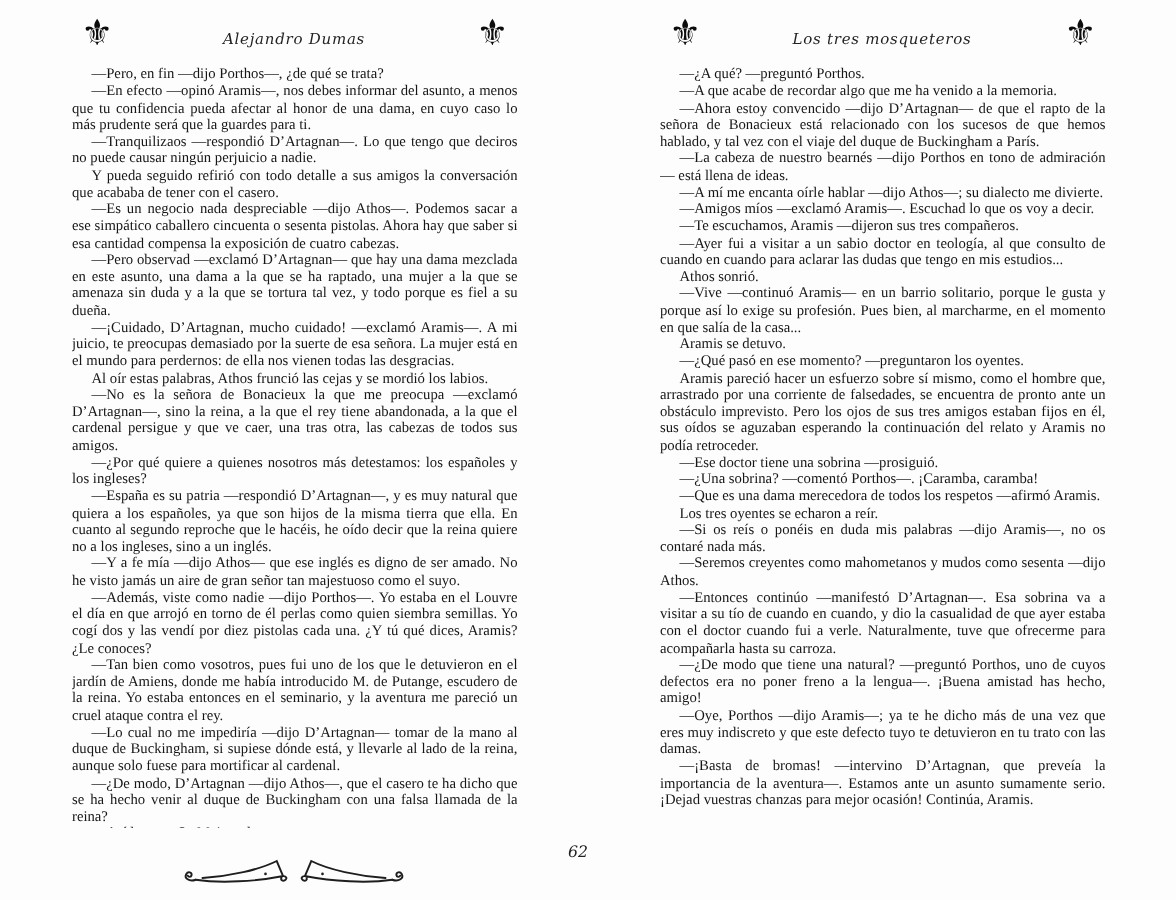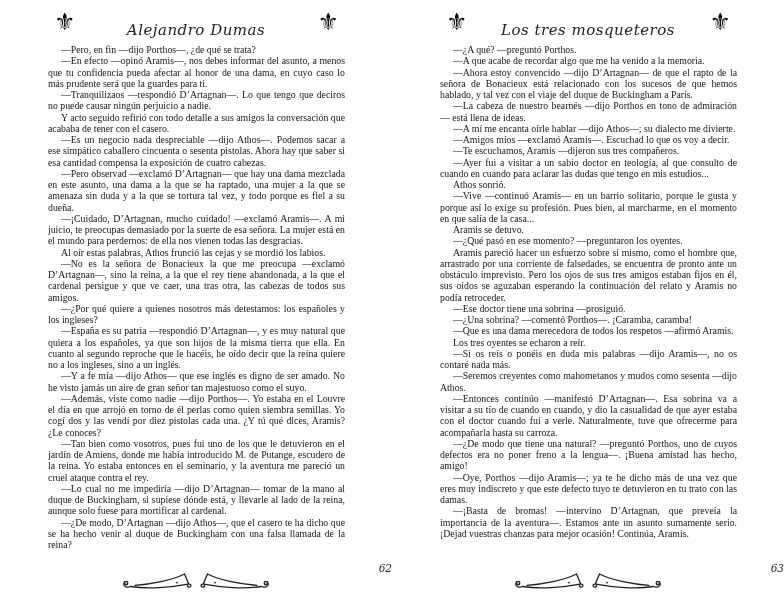--- a/index.html
+++ b/index.html
@@ -3,21 +3,21 @@
 <meta charset="utf-8">
 <style>
   html,body{margin:0;padding:0;}
   body{width:784px;height:600px;background:#ffffff;overflow:hidden;}
   .spread{display:flex;width:784px;height:600px;background:#fdfdfd;}
   .page{position:relative;width:392px;height:600px;background:#fdfdfd;}
   .page-header{position:absolute;top:0;left:0;right:0;height:46px;}
   .fleur{position:absolute;top:8px;font-family:"DejaVu Sans",sans-serif;font-size:24px;line-height:28px;color:#0c0c0c;}
   .fleur-left{left:54px;}
   .fleur-right{right:53px;}
-  .header-title{text-align:center;padding-top:21px;font-family:"DejaVu Serif","Liberation Serif",serif;font-style:italic;font-size:15px;letter-spacing:.5px;color:#222222;}
+  .header-title{text-align:center;padding-top:21px;font-family:"DejaVu Serif","Liberation Serif",serif;font-style:italic;font-size:10px;letter-spacing:.5px;color:#222222;}
   .page-body{position:absolute;top:44px;left:48px;right:47px;height:508px;overflow:hidden;
              font-family:"Liberation Serif","DejaVu Serif",serif;font-size:9.8px;line-height:11.25px;
              color:#161616;text-align:justify;}
   .para{margin:0;text-indent:13px;}
   .page-footer{position:absolute;bottom:7px;left:0;right:0;text-align:right;}
   .page-number{font-family:"DejaVu Serif","Liberation Serif",serif;font-style:italic;font-size:10.5px;line-height:10px;color:#222222;}
   .ornament{display:block;margin:-2px auto 0;}
   .orn-stroke{fill:none;stroke:#1e1e1e;stroke-width:1.3;stroke-linecap:round;}
 </style>
 </head>
@@ -29,21 +29,21 @@
     <header class="page-header">
       <span class="fleur fleur-left">⚜</span>
       <div class="header-title">Alejandro Dumas</div>
       <span class="fleur fleur-right">⚜</span>
     </header>
 
     <div class="page-body">
         <p class="para">—Pero, en fin —dijo Porthos—, ¿de qué se trata?</p>
         <p class="para">—En efecto —opinó Aramis—, nos debes informar del asunto, a menos que tu confidencia pueda afectar al honor de una dama, en cuyo caso lo más prudente será que la guardes para ti.</p>
         <p class="para">—Tranquilizaos —respondió D’Artagnan—. Lo que tengo que deciros no puede causar ningún perjuicio a nadie.</p>
-        <p class="para">Y acto seguido refirió con todo detalle a sus amigos la conversación que acababa de tener con el casero.</p>
+        <p class="para">Y pueda seguido refirió con todo detalle a sus amigos la conversación que acababa de tener con el casero.</p>
         <p class="para">—Es un negocio nada despreciable —dijo Athos—. Podemos sacar a ese simpático caballero cincuenta o sesenta pistolas. Ahora hay que saber si esa cantidad compensa la exposición de cuatro cabezas.</p>
         <p class="para">—Pero observad —exclamó D’Artagnan— que hay una dama mezclada en este asunto, una dama a la que se ha raptado, una mujer a la que se amenaza sin duda y a la que se tortura tal vez, y todo porque es fiel a su dueña.</p>
         <p class="para">—¡Cuidado, D’Artagnan, mucho cuidado! —exclamó Aramis—. A mi juicio, te preocupas demasiado por la suerte de esa señora. La mujer está en el mundo para perdernos: de ella nos vienen todas las desgracias.</p>
         <p class="para">Al oír estas palabras, Athos frunció las cejas y se mordió los labios.</p>
         <p class="para">—No es la señora de Bonacieux la que me preocupa —exclamó D’Artagnan—, sino la reina, a la que el rey tiene abandonada, a la que el cardenal persigue y que ve caer, una tras otra, las cabezas de todos sus amigos.</p>
         <p class="para">—¿Por qué quiere a quienes nosotros más detestamos: los españoles y los ingleses?</p>
         <p class="para">—España es su patria —respondió D’Artagnan—, y es muy natural que quiera a los españoles, ya que son hijos de la misma tierra que ella. En cuanto al segundo reproche que le hacéis, he oído decir que la reina quiere no a los ingleses, sino a un inglés.</p>
         <p class="para">—Y a fe mía —dijo Athos— que ese inglés es digno de ser amado. No he visto jamás un aire de gran señor tan majestuoso como el suyo.</p>
         <p class="para">—Además, viste como nadie —dijo Porthos—. Yo estaba en el Louvre el día en que arrojó en torno de él perlas como quien siembra semillas. Yo cogí dos y las vendí por diez pistolas cada una. ¿Y tú qué dices, Aramis? ¿Le conoces?</p>
         <p class="para">—Tan bien como vosotros, pues fui uno de los que le detuvieron en el jardín de Amiens, donde me había introducido M. de Putange, escudero de la reina. Yo estaba entonces en el seminario, y la aventura me pareció un cruel ataque contra el rey.</p>
@@ -97,32 +97,15 @@
         <p class="para">—Que es una dama merecedora de todos los respetos —afirmó Aramis.</p>
         <p class="para">Los tres oyentes se echaron a reír.</p>
         <p class="para">—Si os reís o ponéis en duda mis palabras —dijo Aramis—, no os contaré nada más.</p>
         <p class="para">—Seremos creyentes como mahometanos y mudos como sesenta —dijo Athos.</p>
         <p class="para">—Entonces continúo —manifestó D’Artagnan—. Esa sobrina va a visitar a su tío de cuando en cuando, y dio la casualidad de que ayer estaba con el doctor cuando fui a verle. Naturalmente, tuve que ofrecerme para acompañarla hasta su carroza.</p>
         <p class="para">—¿De modo que tiene una natural? —preguntó Porthos, uno de cuyos defectos era no poner freno a la lengua—. ¡Buena amistad has hecho, amigo!</p>
         <p class="para">—Oye, Porthos —dijo Aramis—; ya te he dicho más de una vez que eres muy indiscreto y que este defecto tuyo te detuvieron en tu trato con las damas.</p>
         <p class="para">—¡Basta de bromas! —intervino D’Artagnan, que preveía la importancia de la aventura—. Estamos ante un asunto sumamente serio. ¡Dejad vuestras chanzas para mejor ocasión! Continúa, Aramis.</p>
       </div>
 
-    <footer class="page-footer">
-      <div class="page-number">63</div>
-      <svg class="ornament" width="150" height="22" viewBox="0 0 150 22">
-        <g class="orn-stroke">
-          <path d="M9.5,15.5 C5,17.2 1.6,14.3 3.2,11.6 C4.3,9.8 7.2,10.4 6.7,12.5 C6.4,13.9 4.6,13.9 4.2,12.8"></path>
-          <path d="M9.5,15.5 C26,18 50,16.6 67,13.2 C70,12.6 70.8,14.9 68.8,15.9 C67.4,16.6 66,15.6 66.6,14.3"></path>
-          <path d="M14,14.3 C32,13.2 52,8.8 63.5,3 L67.5,12.6"></path>
-        </g>
-        <circle cx="56" cy="11.6" r="0.9" fill="#1e1e1e"></circle>
-        <g class="orn-stroke" transform="translate(150,0) scale(-1,1)">
-          <path d="M9.5,15.5 C5,17.2 1.6,14.3 3.2,11.6 C4.3,9.8 7.2,10.4 6.7,12.5 C6.4,13.9 4.6,13.9 4.2,12.8"></path>
-          <path d="M9.5,15.5 C26,18 50,16.6 67,13.2 C70,12.6 70.8,14.9 68.8,15.9 C67.4,16.6 66,15.6 66.6,14.3"></path>
-          <path d="M14,14.3 C32,13.2 52,8.8 63.5,3 L67.5,12.6"></path>
-        </g>
-        <circle cx="94" cy="11.6" r="0.9" fill="#1e1e1e"></circle>
-      </svg>
-    </footer>
   </section>
 
 </div>
 
 </body></html>

